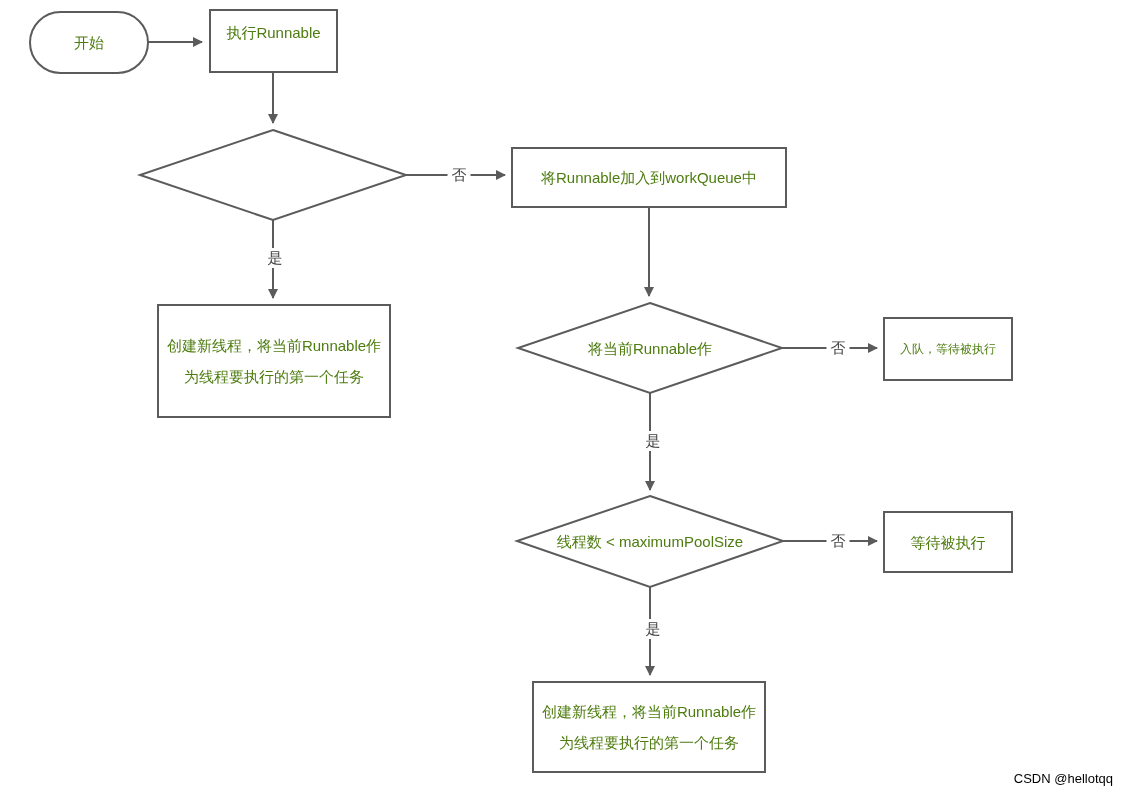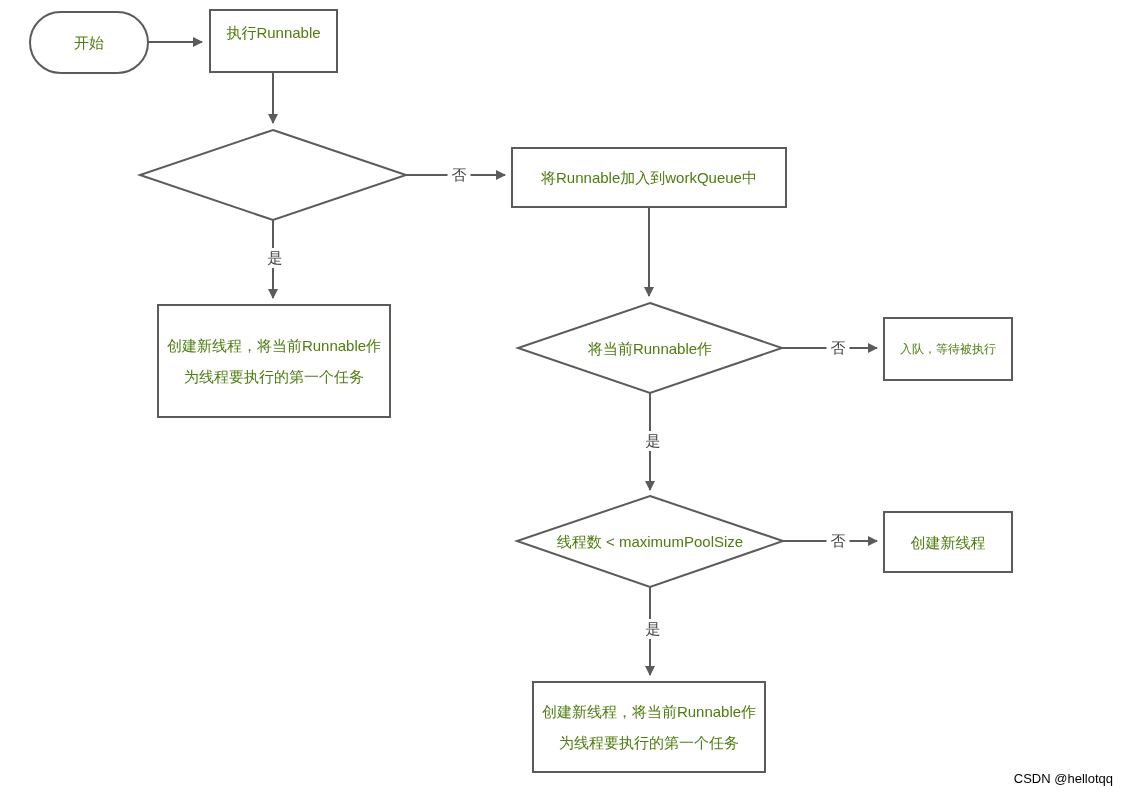--- a/index.html
+++ b/index.html
@@ -95,21 +95,21 @@
     <span>创建新线程，将当前Runnable作</span>
     <span>为线程要执行的第一个任务</span>
   </div>
 
   <div class="node-label" style="left:518px; top:303px; width:264px; height:90px;">将当前Runnable作</div>
 
   <div class="node-label small" style="left:884px; top:318px; width:128px; height:62px;">入队，等待被执行</div>
 
   <div class="node-label" style="left:517px; top:496px; width:266px; height:91px;">线程数 &lt; maximumPoolSize</div>
 
-  <div class="node-label" style="left:884px; top:512px; width:128px; height:60px;">创建新线程</div>
+  <div class="node-label" style="left:884px; top:512px; width:128px; height:60px;">等待被执行</div>
 
   <div class="node-label" style="left:533px; top:682px; width:232px; height:90px;">
     <span>创建新线程，将当前Runnable作</span>
     <span>为线程要执行的第一个任务</span>
   </div>
 
   <div class="edge-label" style="left:459px; top:175px;">否</div>
   <div class="edge-label" style="left:275px; top:258px;">是</div>
   <div class="edge-label" style="left:838px; top:348px;">否</div>
   <div class="edge-label" style="left:653px; top:441px;">是</div>

